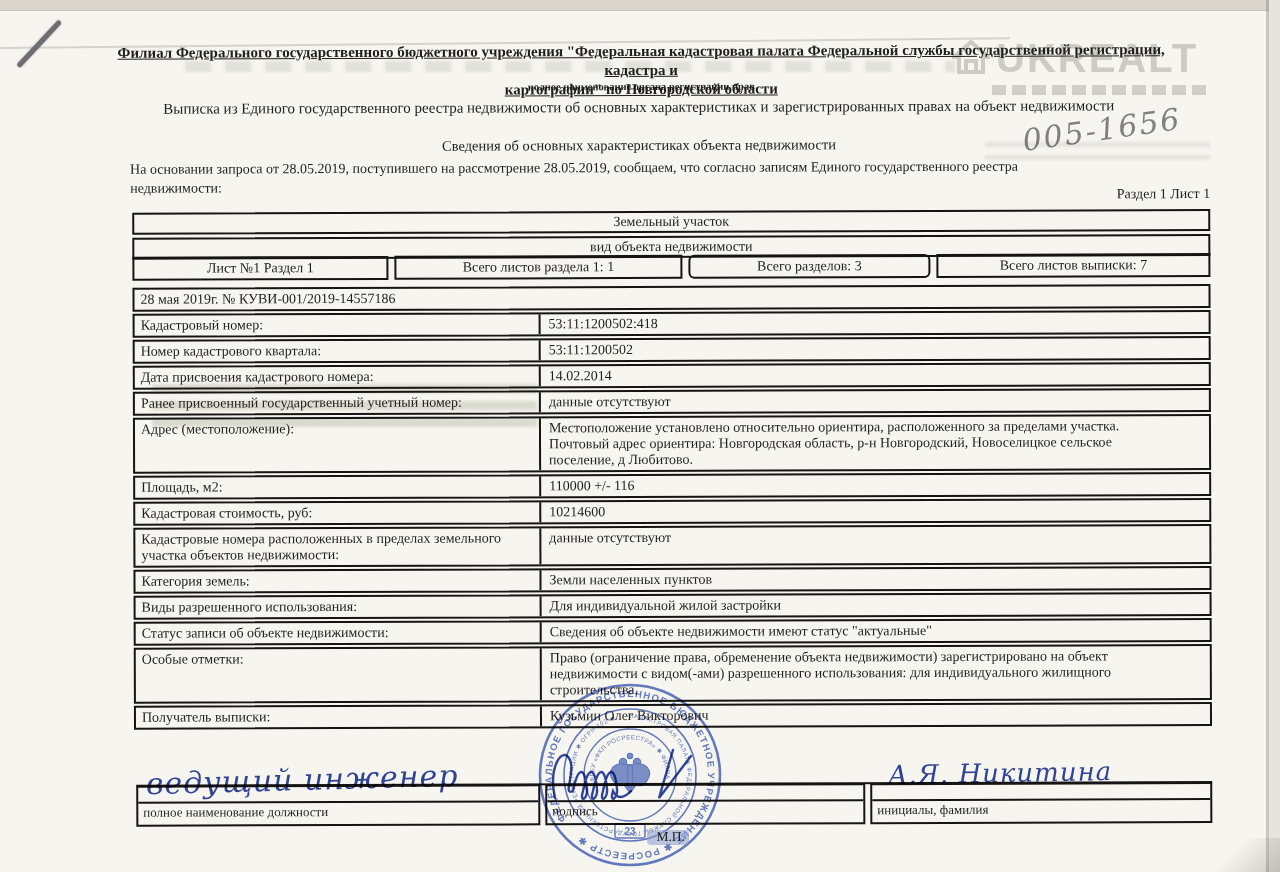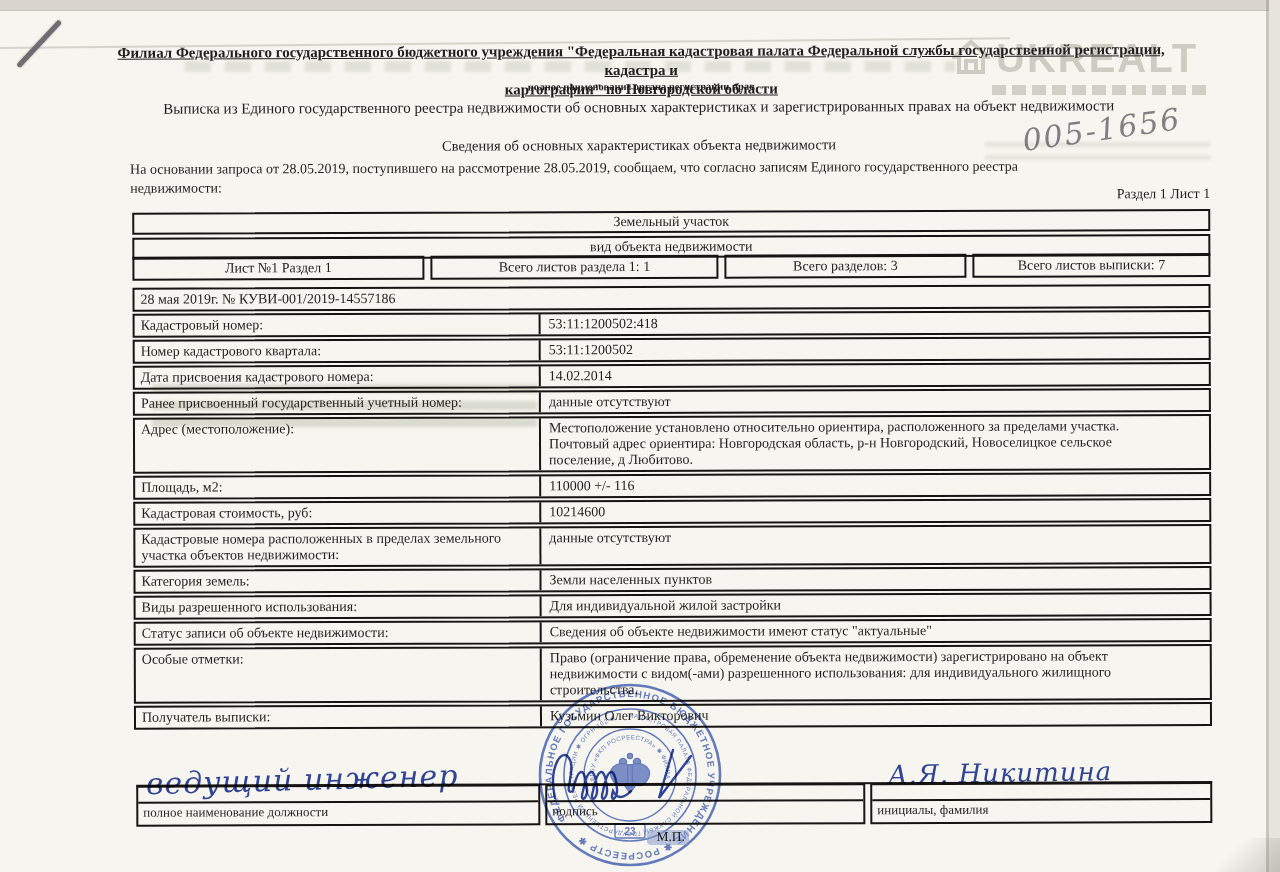--- a/index.html
+++ b/index.html
@@ -43,21 +43,21 @@
   .doc-subtitle { left:85px; top:137px; width:1110px; text-align:center; font-size:14.5px; }
   .request-par { left:131px; top:158px; width:940px; font-size:14px; line-height:19px; }
   .section-label { left:900px; top:188px; width:311px; text-align:right; font-size:14px; }
 
   .type-table { left:133px; top:211px; width:1078px; }
   .type-row { border:2px solid #171513; text-align:center; font-size:14px; line-height:16px; padding:1px 4px; }
   .type-row + .type-row { margin-top:3px; }
 
   .sheet-table { left:133px; top:255px; width:1078px; display:flex; gap:6px; }
   .sheet-cell { border:2px solid #171513; text-align:center; font-size:14px; padding:2px 2px; }
-  .sc-0 { width:292px; } .sc-1 { width:288px; } .sc-2 { width:242px; } .sc-3 { flex:1; }
+  .sc-0 { width:256px; } .sc-1 { width:288px; } .sc-2 { width:242px;border-radius:6px; } .sc-3 { flex:1; }
 
   .main-table { left:133px; top:286px; width:1078px; }
   .m-row { display:flex; border:2px solid #171513; min-height:24px; }
   .m-row + .m-row { margin-top:2px; }
   .m-label { width:406px; border-right:2px solid #171513; padding:2px 6px; font-size:14px; line-height:16px; }
   .m-value { flex:1; padding:2px 8px; font-size:14px; line-height:16px; }
   .m-full { padding:2px 6px; font-size:14px; line-height:16px; }
   .m-value .narrow { display:block; max-width:600px; }
   .m-value .narrow2 { display:block; max-width:590px; }
 

